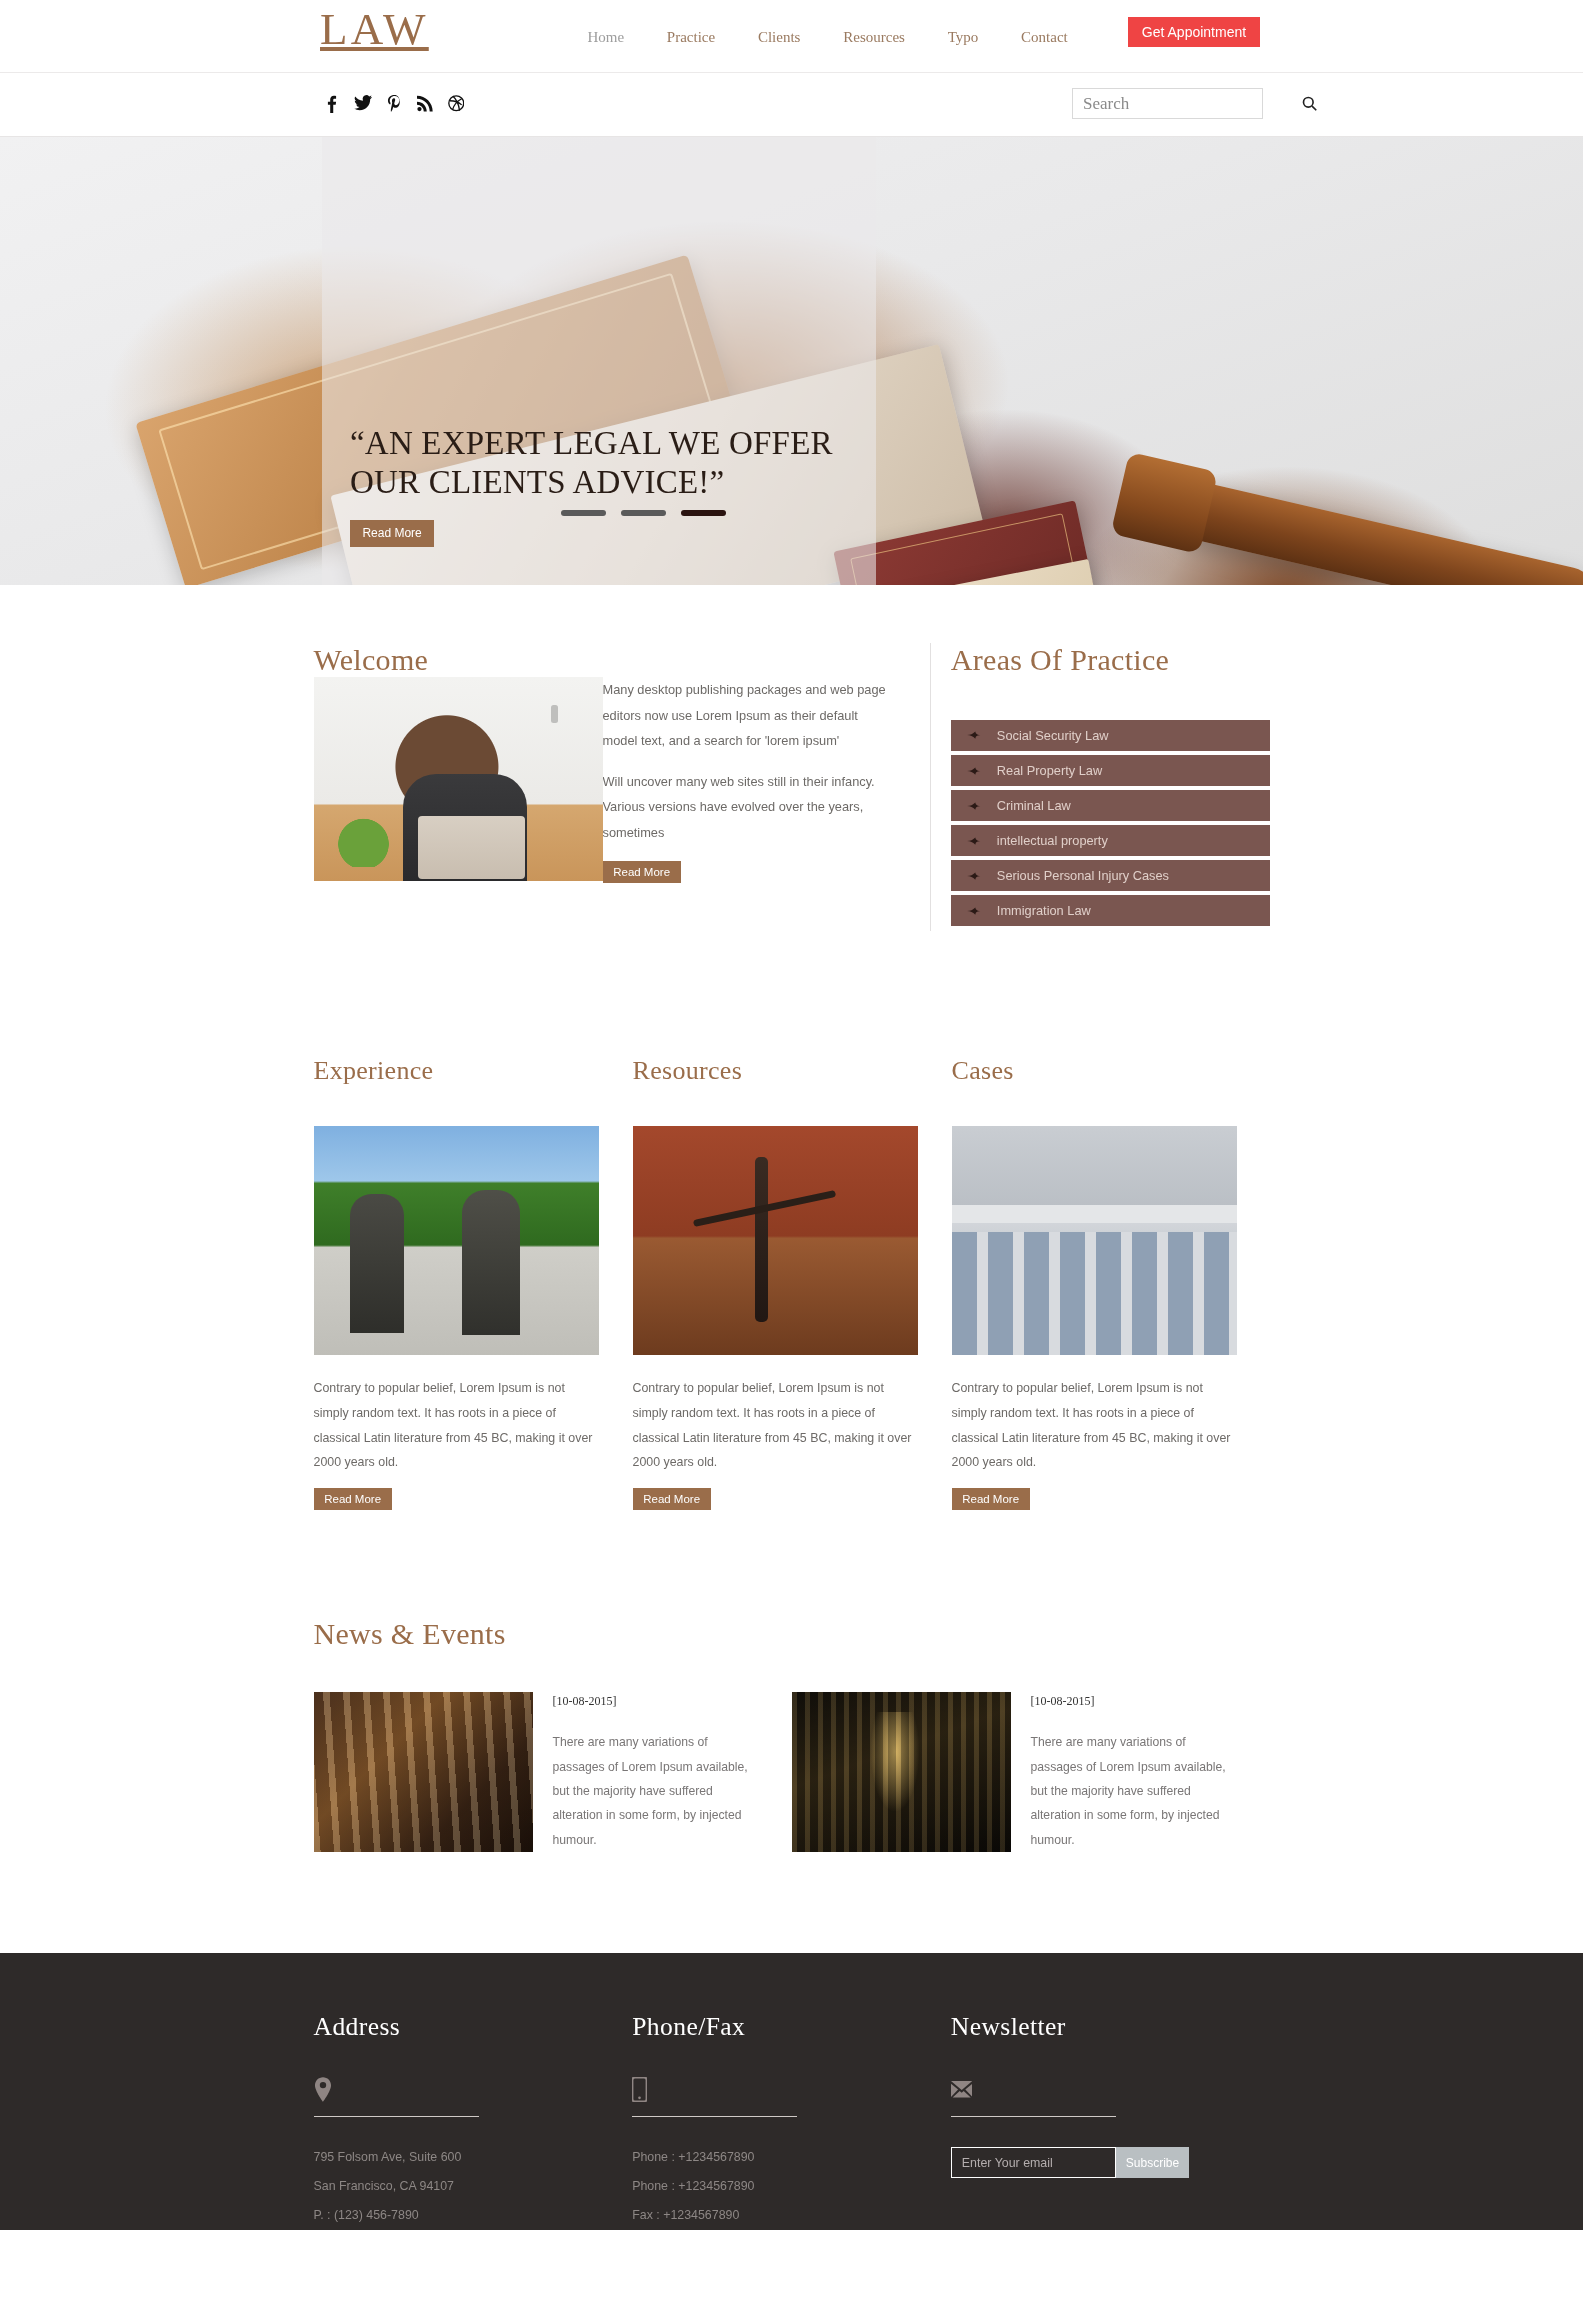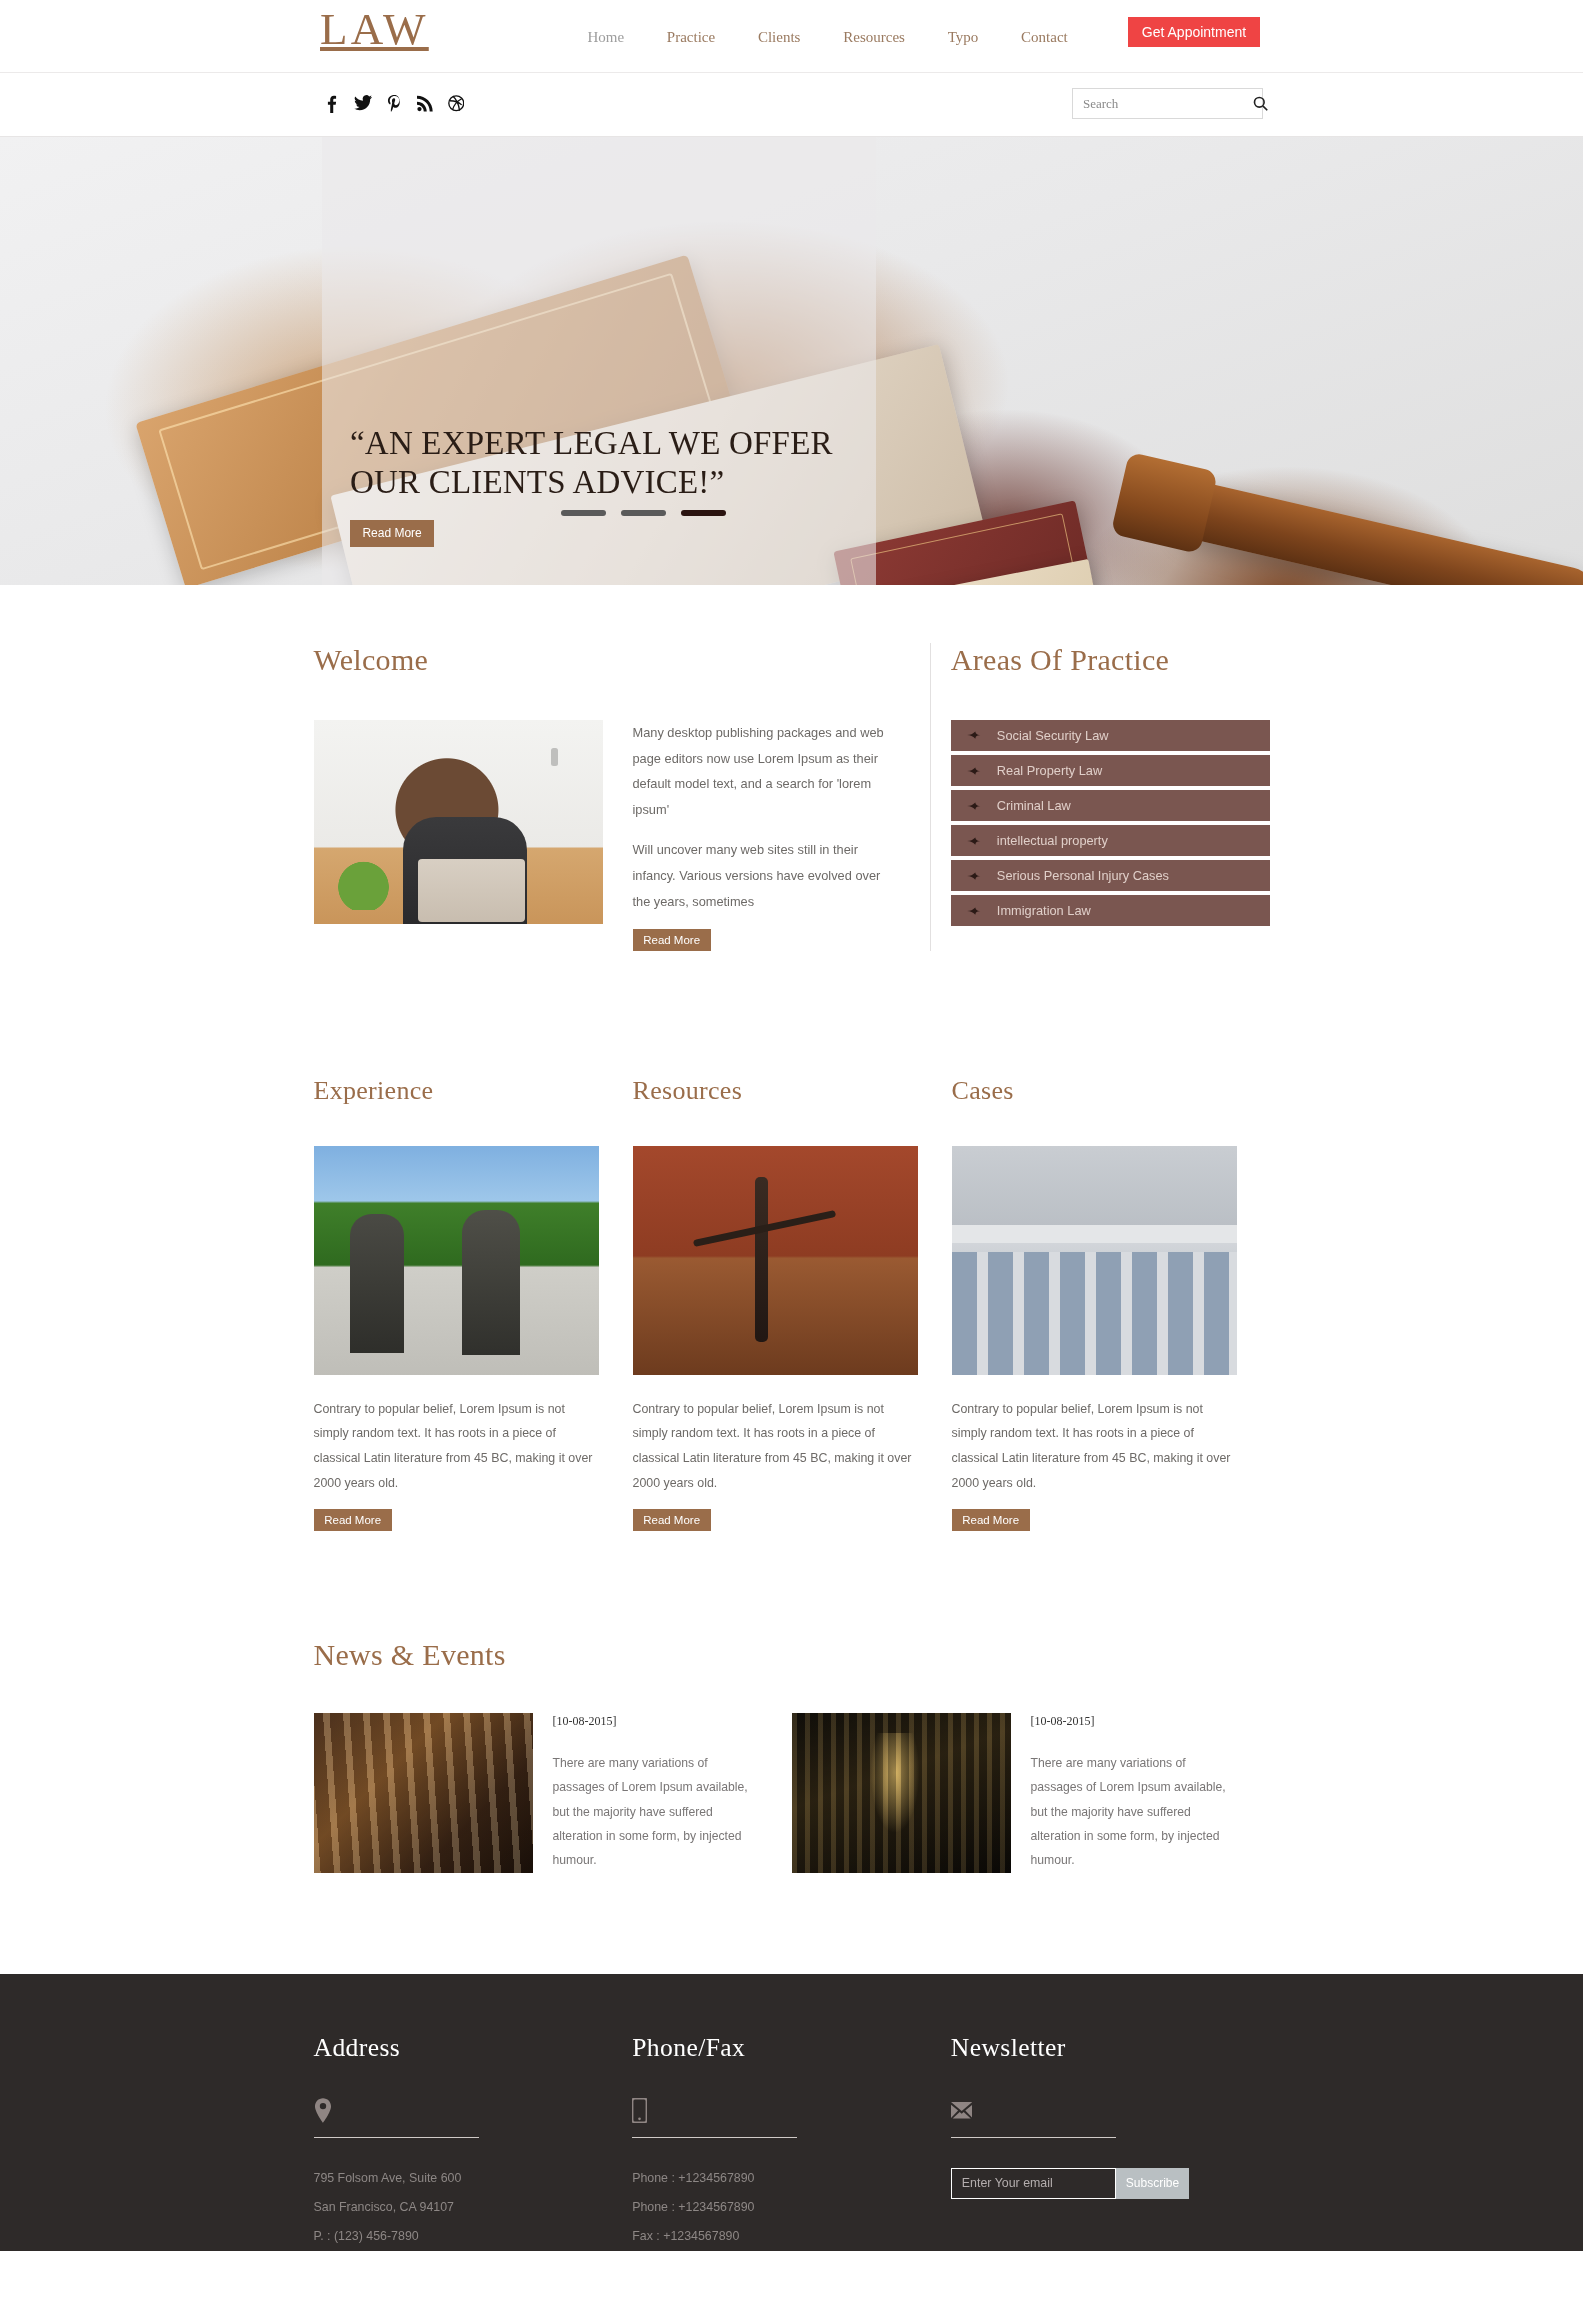--- a/index.html
+++ b/index.html
@@ -99,21 +99,21 @@
     display: flex;
     align-items: center;
   }
   .searchwrap input {
     flex: 1;
     border: none;
     outline: none;
     height: 30px;
     padding: 0 10px;
     font-family: "Liberation Serif", serif;
-    font-size: 13px;
+    font-size: 17px;
     color: #7f1d1d;
     background: transparent;
   }
   .searchwrap input::placeholder { color: #8a8a8a; }
   .search-btn {
     width: 28px; height: 30px; border: none; background: transparent;
     display: flex; align-items: center; justify-content: center;
     cursor: pointer; color: #222;
   }
 
@@ -233,21 +233,21 @@
   .col-welcome { width: 617px; padding-right: 41px; }
   .col-practice { width: 340px; border-left: 0.8px solid #e2e0e0; padding-left: 20px; }
 
   .h-title {
     font-family: "Liberation Serif", serif;
     font-size: 30px;
     color: #9a6d4a;
     font-weight: 400;
     letter-spacing: 0.3px;
   }
-  .welcome-body { display: flex; margin-top: 43px; gap: 30px; }
+  .welcome-body { display: flex; }
   .welcome-img {
     width: 289px; height: 204px; flex: none;
     background:
       radial-gradient(circle at 46% 44%, #6b4a34 0 51px, rgba(0,0,0,0) 52px),
       linear-gradient(180deg,#f3f3f1 0%, #ebeae7 62%, #d5a76f 63%, #c9955a 100%);
       position: relative; overflow: hidden;
   }
   .welcome-img .suit {
     position:absolute; left:89px; top:97px; width:124px; height:107px;
     background: linear-gradient(180deg,#3a3a3c 0%, #2a2a2c 100%);

